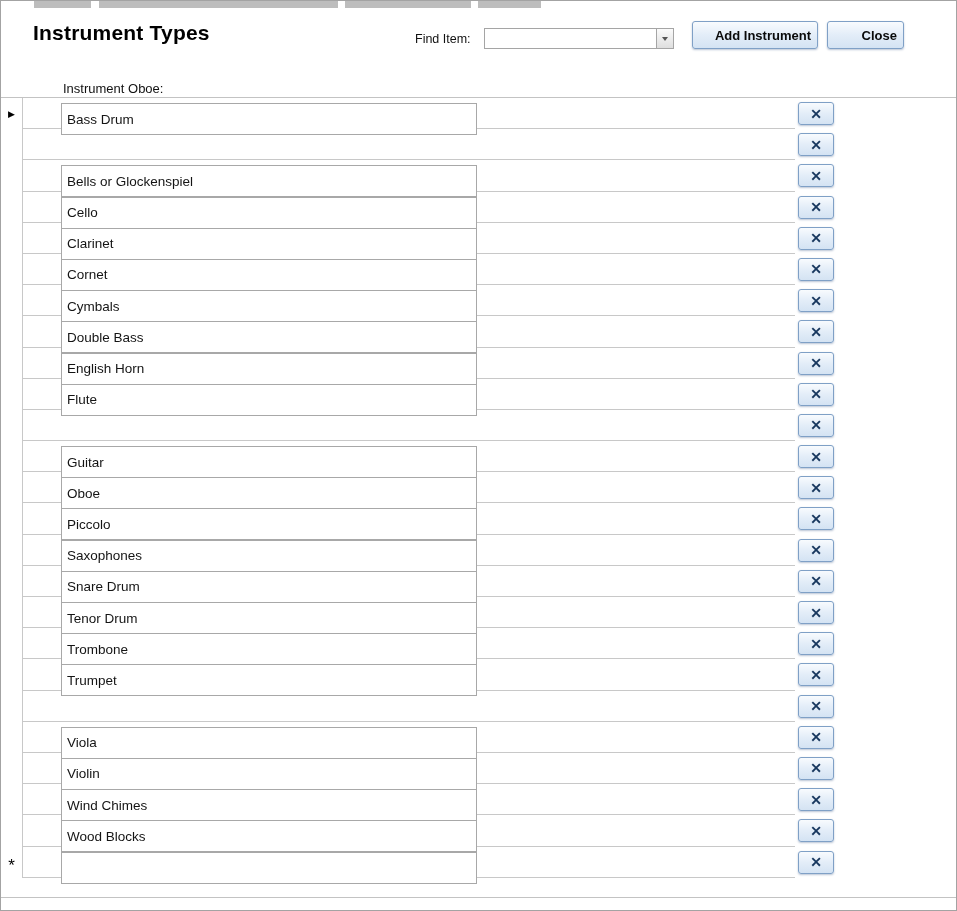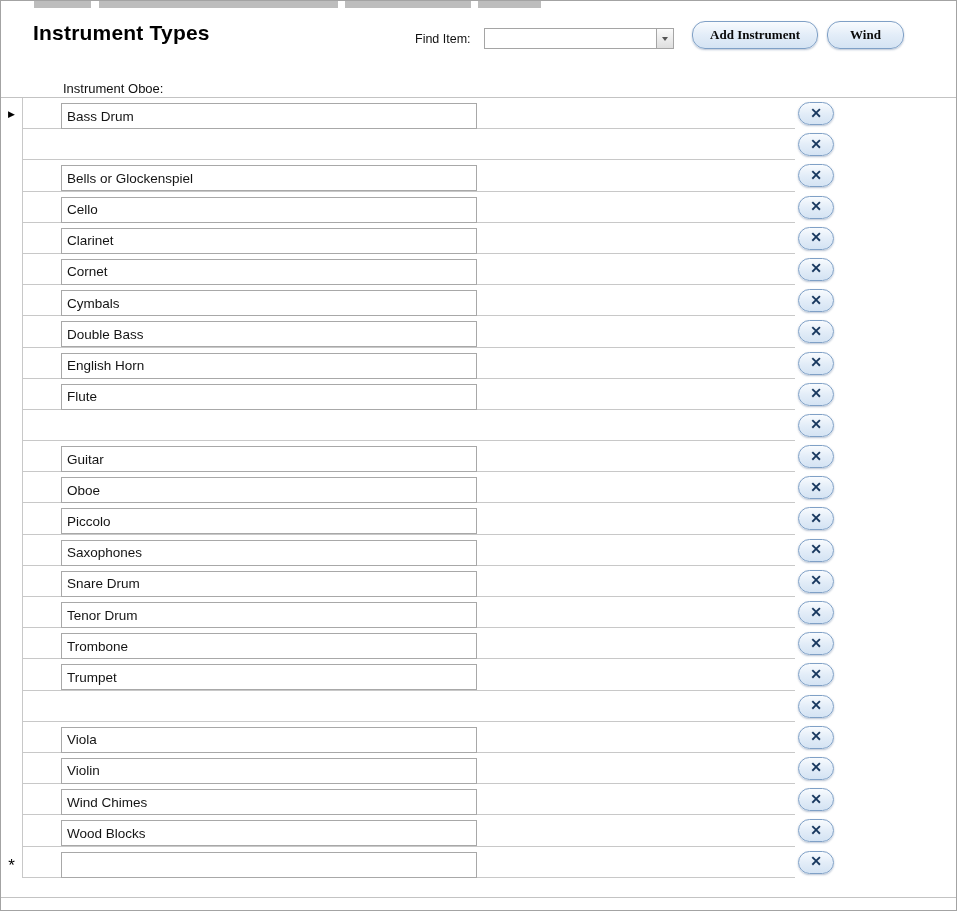--- a/index.html
+++ b/index.html
@@ -4,31 +4,31 @@
 <style>
   html,body{margin:0;padding:0;background:#fff;}
   .page{position:relative;width:957px;height:911px;border:1px solid #a3a3a3;box-sizing:border-box;background:#fff;font-family:"Liberation Sans",sans-serif;overflow:hidden;padding-left:20px;}
   .tabseg{position:absolute;top:0;height:7px;background:#bdbdbd;}
   .title{position:absolute;left:32px;top:20px;font-size:21px;font-weight:700;color:#000;letter-spacing:.2px;}
   .find-label{position:absolute;left:414px;top:31px;font-size:12.5px;color:#111;text-align:right;}
   .combo{position:absolute;left:483px;top:27px;width:190px;height:21px;border:1px solid #a5a5a5;background:#fff;box-sizing:border-box;display:flex;}
   .combo input{flex:1;border:none;outline:none;height:100%;font:12.5px "Liberation Sans",sans-serif;padding:0 3px;min-width:0;background:transparent;}
   .combo-btn{width:17px;height:100%;background:linear-gradient(#fbfbfb,#dedede);border-left:1px solid #a5a5a5;display:flex;align-items:center;justify-content:center;cursor:pointer;box-sizing:border-box;}
   .combo-arrow{width:0;height:0;border-left:3.5px solid transparent;border-right:3.5px solid transparent;border-top:4px solid #555;}
-  .btn{border:1px solid #7fa0c6;border-radius:13px;background:linear-gradient(#f8fbfe,#e3edf8 50%,#d4e3f3);box-shadow:0 1px 2px rgba(100,125,160,.45);color:#0a0a0a;cursor:pointer;font-family:Liberation Serif, serif;}
+  .btn{border:1px solid #7fa0c6;border-radius:3px;background:linear-gradient(#f8fbfe,#e3edf8 50%,#d4e3f3);box-shadow:0 1px 2px rgba(100,125,160,.45);color:#0a0a0a;cursor:pointer;font-family:Liberation Sans, sans-serif;text-align:right;}
   .btn-add{position:absolute;left:691px;top:20px;width:126px;height:28px;font-size:13px;font-weight:600;}
   .btn-close{position:absolute;left:826px;top:20px;width:77px;height:28px;font-size:13px;font-weight:600;}
   .list-label{position:absolute;left:62px;top:80px;font-size:13px;color:#111;}
   .rows{position:absolute;left:0;top:96px;width:100%;border-top:1px solid #c3c3c3;}
   .row{position:relative;height:31.2px;}
   .rowline{position:absolute;left:0;top:0;width:794px;height:100%;border-bottom:1px solid #c8c8c8;box-sizing:border-box;}
   .selector{position:absolute;left:0;top:0;width:22px;height:100%;border-right:1px solid #c8c8c8;box-sizing:border-box;display:flex;align-items:center;justify-content:center;cursor:pointer;background:#fff;}
   .marker-current{font-size:9px;color:#000;}
   .marker-new{font-size:17px;color:#000;line-height:8px;margin-top:7px;}
-  .cell{position:absolute;left:60px;top:5px;width:416px;height:26px;box-sizing:border-box;border:1px solid #a8a8a8;background:#fff;font:13.5px "Liberation Sans",sans-serif;color:#141414;padding:0 5px;outline:none;}
+  .cell{position:absolute;left:60px;top:5px;width:416px;height:32px;box-sizing:border-box;border:1px solid #a8a8a8;background:#fff;font:13.5px "Liberation Sans",sans-serif;color:#141414;padding:0 5px;outline:none;}
   .del{position:absolute;left:797px;top:4px;width:36px;height:23px;display:flex;align-items:center;justify-content:center;padding:0;}
   .del span{font-size:14px;font-weight:800;color:#17375e;line-height:1;}
   .footer-divider{position:absolute;left:0;top:896px;width:100%;border-top:1px solid #c3c3c3;}
 </style>
 </head>
 <body>
 
 <div class="page">
   <div class="tabseg" style="left:33px;width:57px"></div>
   <div class="tabseg" style="left:98px;width:239px"></div>
@@ -39,21 +39,21 @@
 
   <div class="find-label">Find Item:</div>
   <div class="combo">
     <input value="" style="">
     <span class="combo-btn">
       <span class="combo-arrow"></span>
     </span>
   </div>
 
   <button class="btn btn-add">Add Instrument</button>
-  <button class="btn btn-close">Wind</button>
+  <button class="btn btn-close">Close</button>
 
   <div class="list-label">Instrument Oboe:</div>
 
   <div class="rows">
       <div class="row">
         <div class="rowline"></div>
         <div class="selector">
           <span class="marker-current">▶</span>
         </div>
         <input class="cell" value="Bass Drum" style="">

